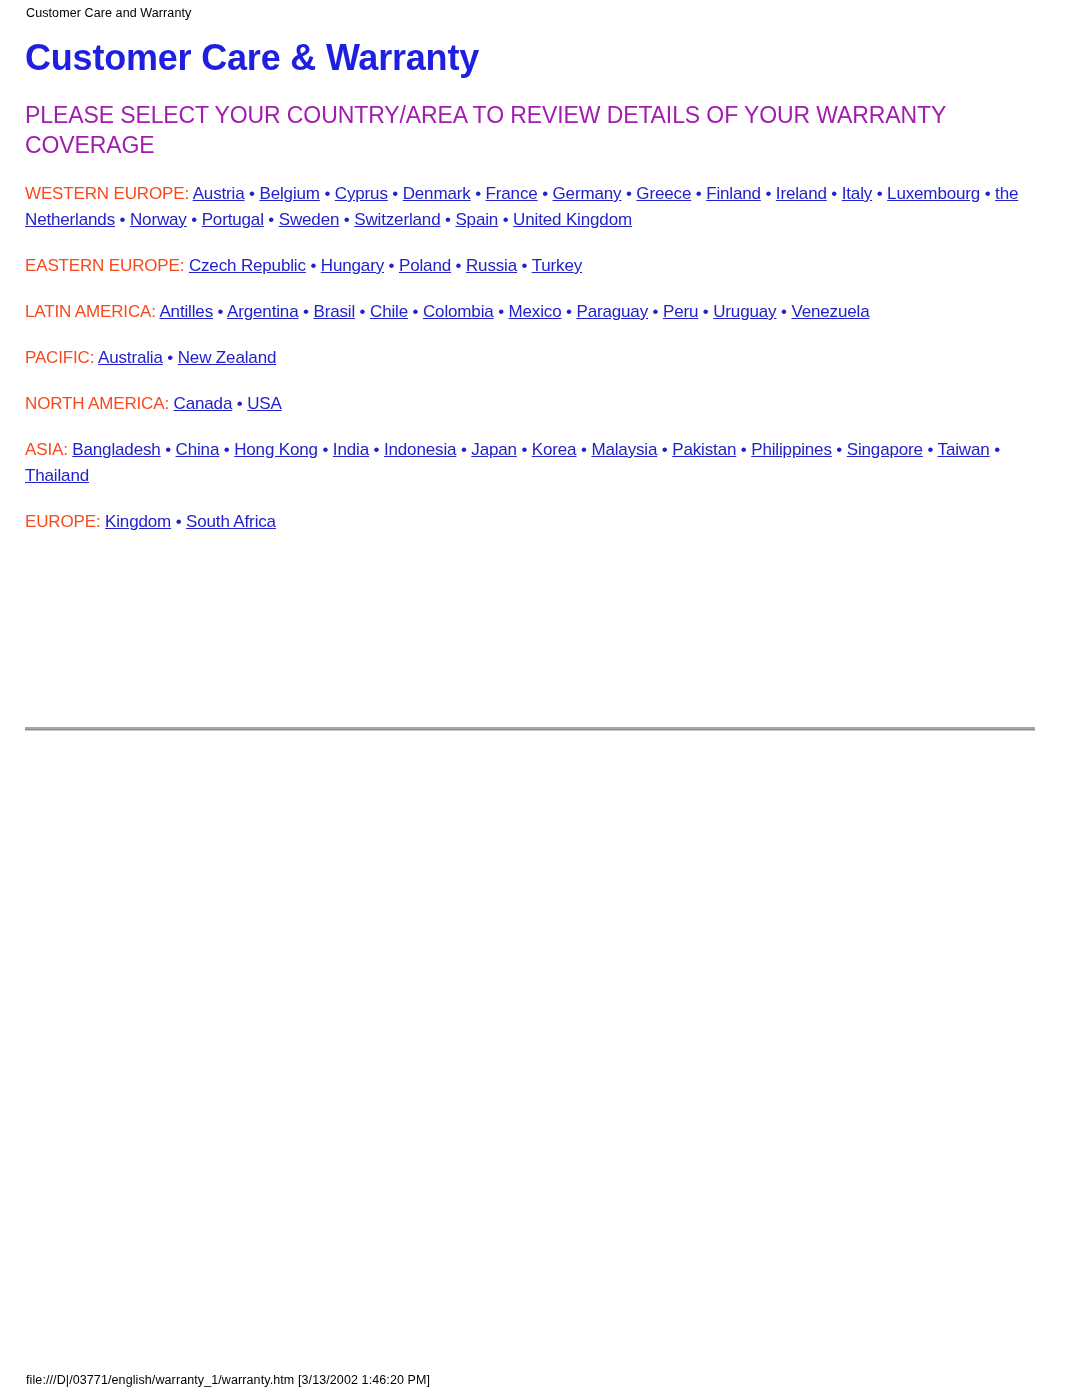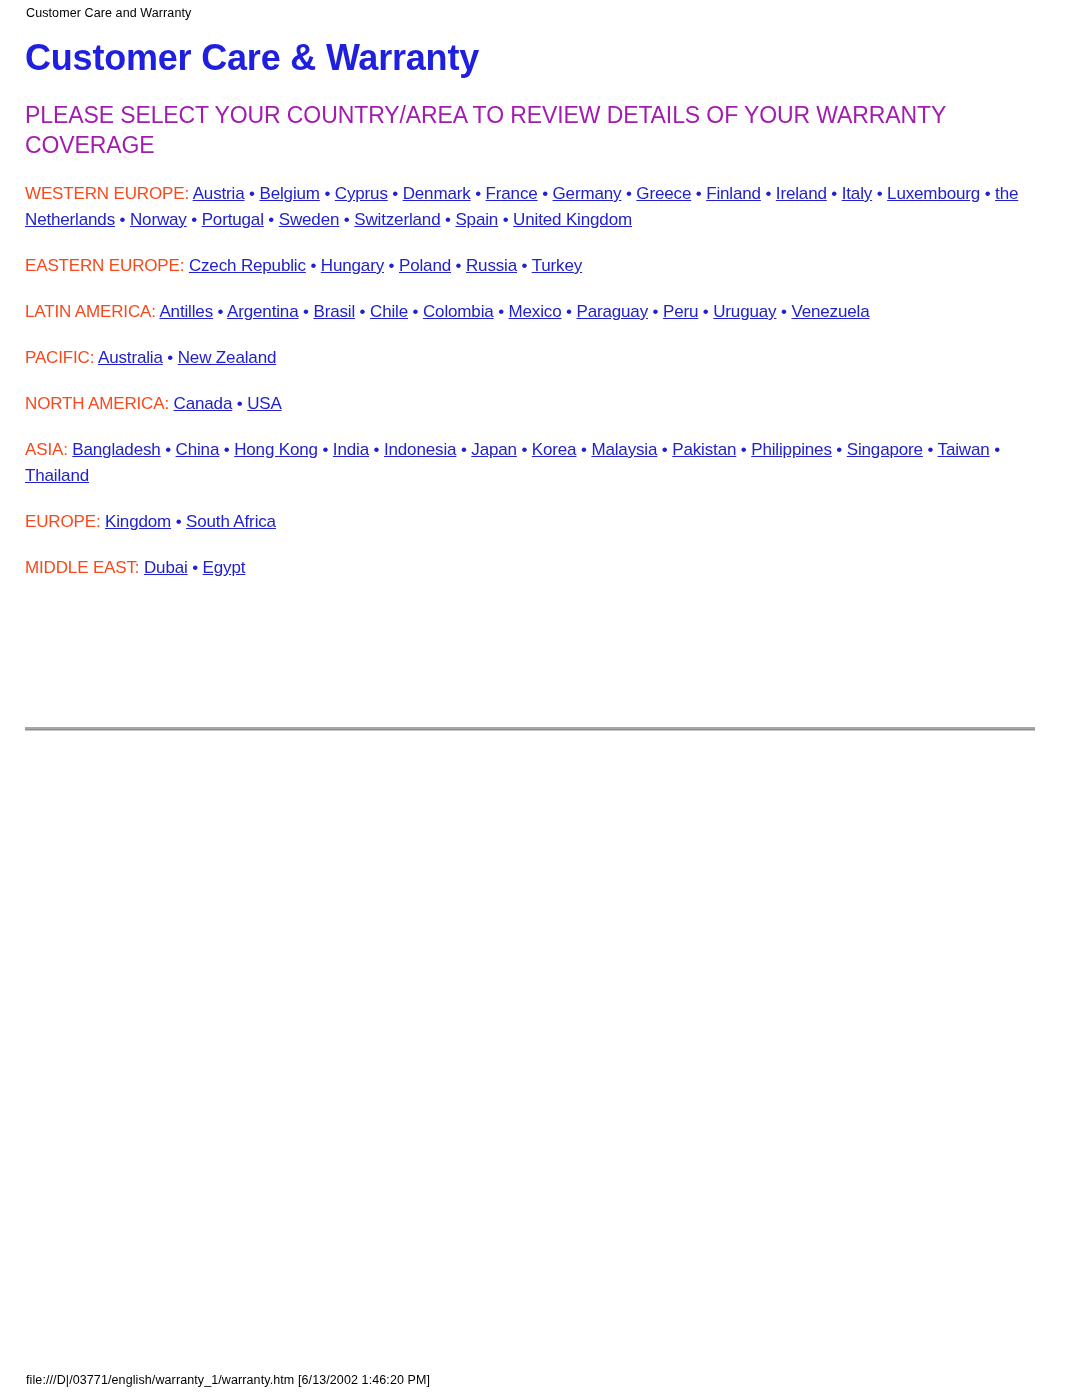--- a/index.html
+++ b/index.html
@@ -123,22 +123,21 @@
     <p class="intro">PLEASE SELECT YOUR COUNTRY/AREA TO REVIEW DETAILS OF YOUR WARRANTY COVERAGE</p>
 
     <div id="region-list">
         <p class="region-block"><span class="region-label">WESTERN EUROPE:</span> <span class="link" role="link" tabindex="0">Austria</span><span class="sep"> • </span><span class="link" role="link" tabindex="0">Belgium</span><span class="sep"> • </span><span class="link" role="link" tabindex="0">Cyprus</span><span class="sep"> • </span><span class="link" role="link" tabindex="0">Denmark</span><span class="sep"> • </span><span class="link" role="link" tabindex="0">France</span><span class="sep"> • </span><span class="link" role="link" tabindex="0">Germany</span><span class="sep"> • </span><span class="link" role="link" tabindex="0">Greece</span><span class="sep"> • </span><span class="link" role="link" tabindex="0">Finland</span><span class="sep"> • </span><span class="link" role="link" tabindex="0">Ireland</span><span class="sep"> • </span><span class="link" role="link" tabindex="0">Italy</span><span class="sep"> • </span><span class="link" role="link" tabindex="0">Luxembourg</span><span class="sep"> • </span><span class="link" role="link" tabindex="0">the Netherlands</span><span class="sep"> • </span><span class="link" role="link" tabindex="0">Norway</span><span class="sep"> • </span><span class="link" role="link" tabindex="0">Portugal</span><span class="sep"> • </span><span class="link" role="link" tabindex="0">Sweden</span><span class="sep"> • </span><span class="link" role="link" tabindex="0">Switzerland</span><span class="sep"> • </span><span class="link" role="link" tabindex="0">Spain</span><span class="sep"> • </span><span class="link" role="link" tabindex="0">United Kingdom</span></p>
         <p class="region-block"><span class="region-label">EASTERN EUROPE:</span> <span class="link" role="link" tabindex="0">Czech Republic</span><span class="sep"> • </span><span class="link" role="link" tabindex="0">Hungary</span><span class="sep"> • </span><span class="link" role="link" tabindex="0">Poland</span><span class="sep"> • </span><span class="link" role="link" tabindex="0">Russia</span><span class="sep"> • </span><span class="link" role="link" tabindex="0">Turkey</span></p>
         <p class="region-block"><span class="region-label">LATIN AMERICA:</span> <span class="link" role="link" tabindex="0">Antilles</span><span class="sep"> • </span><span class="link" role="link" tabindex="0">Argentina</span><span class="sep"> • </span><span class="link" role="link" tabindex="0">Brasil</span><span class="sep"> • </span><span class="link" role="link" tabindex="0">Chile</span><span class="sep"> • </span><span class="link" role="link" tabindex="0">Colombia</span><span class="sep"> • </span><span class="link" role="link" tabindex="0">Mexico</span><span class="sep"> • </span><span class="link" role="link" tabindex="0">Paraguay</span><span class="sep"> • </span><span class="link" role="link" tabindex="0">Peru</span><span class="sep"> • </span><span class="link" role="link" tabindex="0">Uruguay</span><span class="sep"> • </span><span class="link" role="link" tabindex="0">Venezuela</span></p>
         <p class="region-block"><span class="region-label">PACIFIC:</span> <span class="link" role="link" tabindex="0">Australia</span><span class="sep"> • </span><span class="link" role="link" tabindex="0">New Zealand</span></p>
         <p class="region-block"><span class="region-label">NORTH AMERICA:</span> <span class="link" role="link" tabindex="0">Canada</span><span class="sep"> • </span><span class="link" role="link" tabindex="0">USA</span></p>
         <p class="region-block"><span class="region-label">ASIA:</span> <span class="link" role="link" tabindex="0">Bangladesh</span><span class="sep"> • </span><span class="link" role="link" tabindex="0">China</span><span class="sep"> • </span><span class="link" role="link" tabindex="0">Hong Kong</span><span class="sep"> • </span><span class="link" role="link" tabindex="0">India</span><span class="sep"> • </span><span class="link" role="link" tabindex="0">Indonesia</span><span class="sep"> • </span><span class="link" role="link" tabindex="0">Japan</span><span class="sep"> • </span><span class="link" role="link" tabindex="0">Korea</span><span class="sep"> • </span><span class="link" role="link" tabindex="0">Malaysia</span><span class="sep"> • </span><span class="link" role="link" tabindex="0">Pakistan</span><span class="sep"> • </span><span class="link" role="link" tabindex="0">Philippines</span><span class="sep"> • </span><span class="link" role="link" tabindex="0">Singapore</span><span class="sep"> • </span><span class="link" role="link" tabindex="0">Taiwan</span><span class="sep"> • </span><span class="link" role="link" tabindex="0">Thailand</span></p>
         <p class="region-block"><span class="region-label">EUROPE:</span> <span class="link" role="link" tabindex="0">Kingdom</span><span class="sep"> • </span><span class="link" role="link" tabindex="0">South Africa</span></p>
-        <p class="region-block"><span class="region-label">MIDDLE EAST:</span> <span class="link" role="link" tabindex="0">Dubai</span><span class="sep"> • </span><span class="link" role="link" tabindex="0">Egypt</span></p>
       </div>
 
   </div>
 
   <hr class="divider">
 
-  <div class="footer-path">file:///D|/03771/english/warranty_1/warranty.htm [6/13/2002 1:46:20 PM]</div>
+  <div class="footer-path">file:///D|/03771/english/warranty_1/warranty.htm [3/13/2002 1:46:20 PM]</div>
 
 </div>
 
 </body></html>

